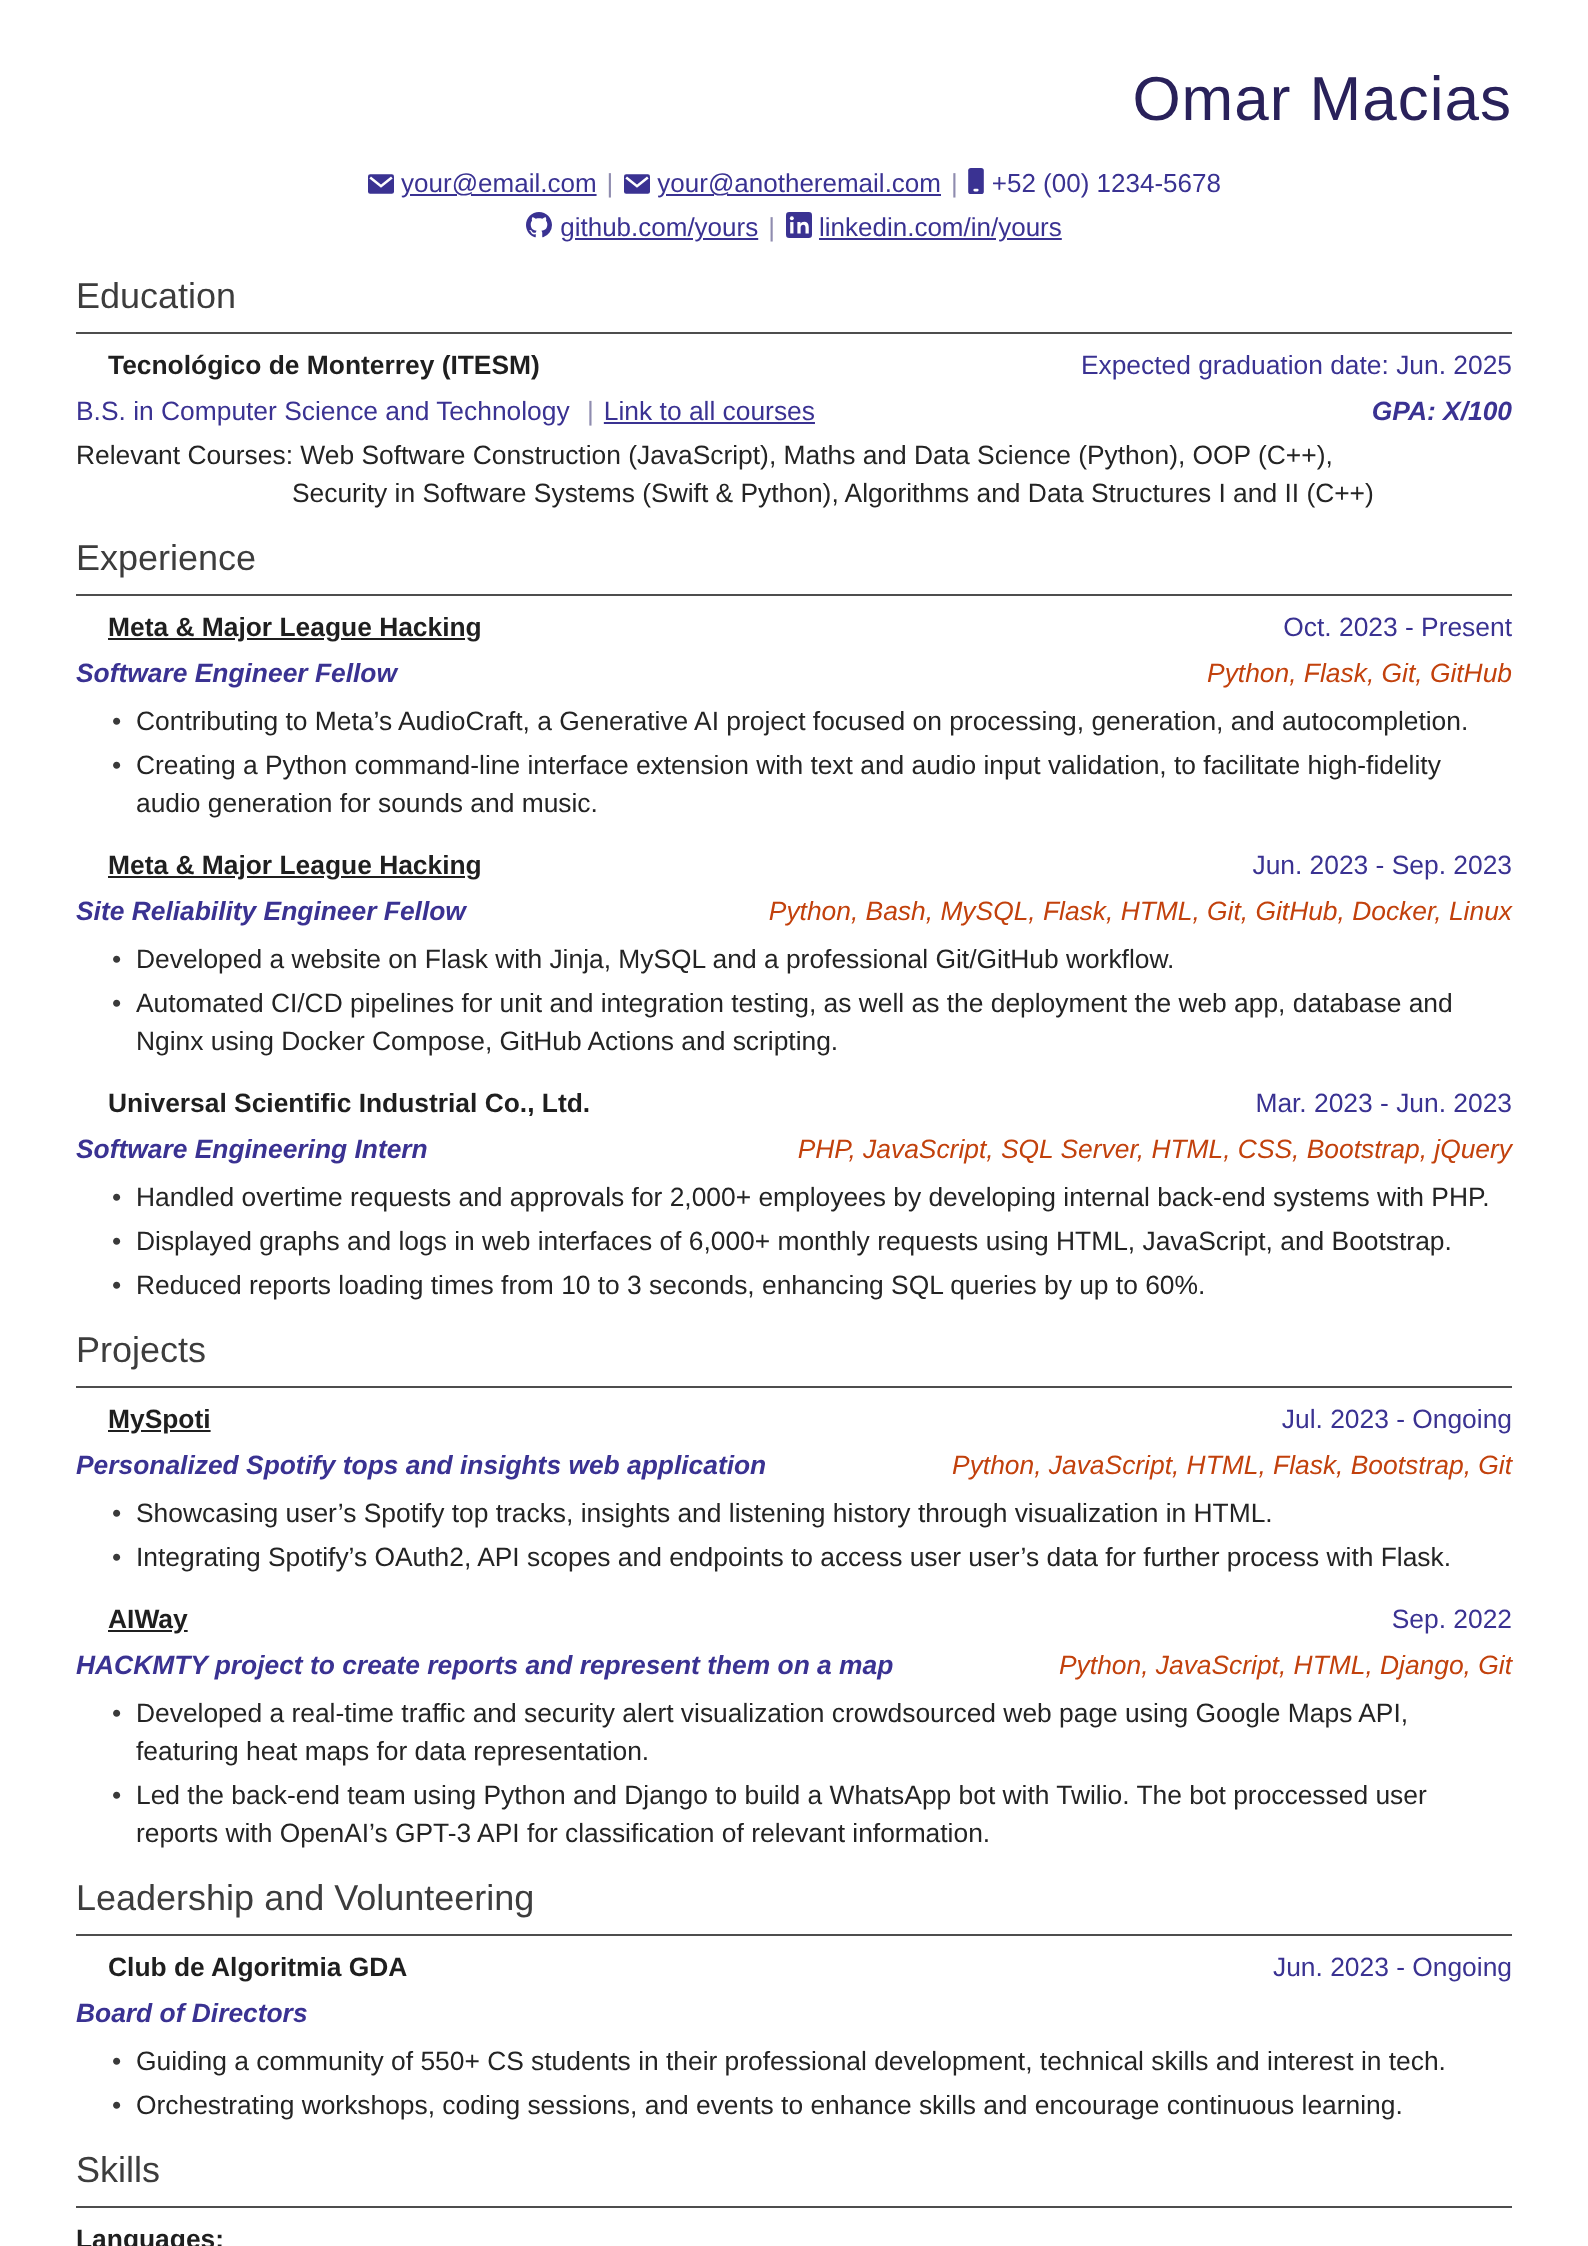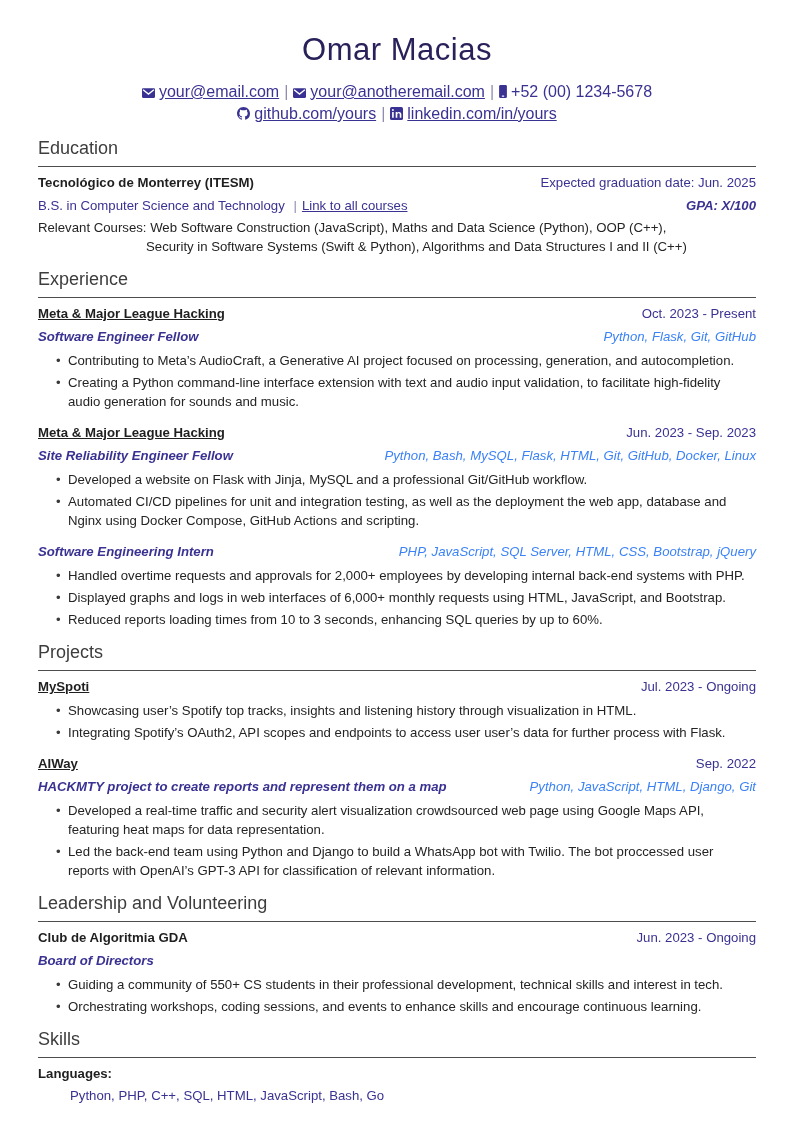--- a/index.html
+++ b/index.html
@@ -8,30 +8,30 @@
     width: 794px;
     min-height: 1123px;
     margin: 0 auto;
     font-family: "Liberation Sans", sans-serif;
     color: #222222;
   }
   .page { padding: 32px 38px 40px 38px; }
 
   
   .name {
-    text-align: center;
+    text-align: right;
     font-size: 31px;
     font-weight: 400;
     color: #29215a;
     letter-spacing: .5px;
     margin-bottom: 13px;
   }
   .contact-line {
     text-align: center;
-    font-size: 16px;
+    font-size: 13px;
     color: #3a3292;
     line-height: 21px;
   }
   .contact-line a { color: #3a3292; text-decoration: underline; cursor: pointer; }
   .sep { color: #8f8caf; margin: 0 5px; }
   .cicon { display: inline-block; vertical-align: -1px; color: #3a3292; margin-right: 4px; }
 
   
   h2.section-title {
     font-size: 18px;
@@ -42,26 +42,26 @@
     border-bottom: 1px solid #4d4d4d;
     margin-bottom: 7px;
   }
   .row {
     display: flex;
     justify-content: space-between;
     align-items: baseline;
     font-size: 13.2px;
     line-height: 17px;
   }
-  .company { font-weight: 700; color: #1f1f1f; }
+  .company { font-weight: 700; color: #1f1f1f; margin-left: 16px; }
   .company.u { text-decoration: underline; cursor: pointer; }
   .dates { color: #3a3292; white-space: nowrap; }
   .role-row { margin-top: 6px; }
   .role { font-weight: 700; font-style: italic; color: #3a3292; }
-  .stack { font-style: italic; color: #3b82f6; text-align: right; }
+  .stack { font-style: italic; color: #c2410c; text-align: right; }
   .entry { margin-bottom: 13px; }
   .bullets { margin-top: 6px; }
   .bullet {
     display: flex;
     padding-left: 18px;
     font-size: 13.2px;
     line-height: 19px;
     margin-top: 3px;
     color: #242424;
   }
@@ -165,20 +165,24 @@
             <span class="btxt">Developed a website on Flask with Jinja, MySQL and a professional Git/GitHub workflow.</span>
           </div>
         <div class="bullet">
             <span class="dot">•</span>
             <span class="btxt">Automated CI/CD pipelines for unit and integration testing, as well as the deployment the web app, database and Nginx using Docker Compose, GitHub Actions and scripting.</span>
           </div>
       </div>
     </div>
 
     <div class="entry">
+      <div class="row">
+        <span class="company">Universal Scientific Industrial Co., Ltd.</span>
+        <span class="dates">Mar. 2023 - Jun. 2023</span>
+      </div>
       <div class="row role-row">
         <span class="role">Software Engineering Intern</span>
         <span class="stack">PHP, JavaScript, SQL Server, HTML, CSS, Bootstrap, jQuery</span>
       </div>
       <div class="bullets">
         <div class="bullet">
             <span class="dot">•</span>
             <span class="btxt">Handled overtime requests and approvals for 2,000+ employees by developing internal back-end systems with PHP.</span>
           </div>
         <div class="bullet">
@@ -194,20 +198,24 @@
   </section>
 
   <section>
     <h2 class="section-title">Projects</h2>
 
     <div class="entry">
       <div class="row">
         <span class="company u">MySpoti</span>
         <span class="dates">Jul. 2023 - Ongoing</span>
       </div>
+      <div class="row role-row">
+        <span class="role">Personalized Spotify tops and insights web application</span>
+        <span class="stack">Python, JavaScript, HTML, Flask, Bootstrap, Git</span>
+      </div>
       <div class="bullets">
         <div class="bullet">
             <span class="dot">•</span>
             <span class="btxt">Showcasing user’s Spotify top tracks, insights and listening history through visualization in HTML.</span>
           </div>
         <div class="bullet">
             <span class="dot">•</span>
             <span class="btxt">Integrating Spotify’s OAuth2, API scopes and endpoints to access user user’s data for further process with Flask.</span>
           </div>
       </div>

